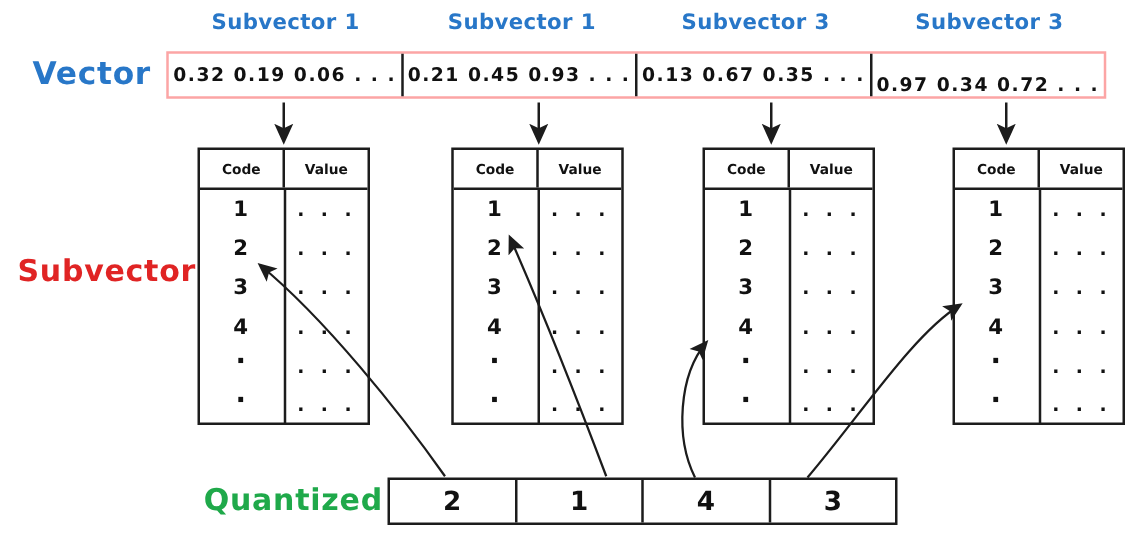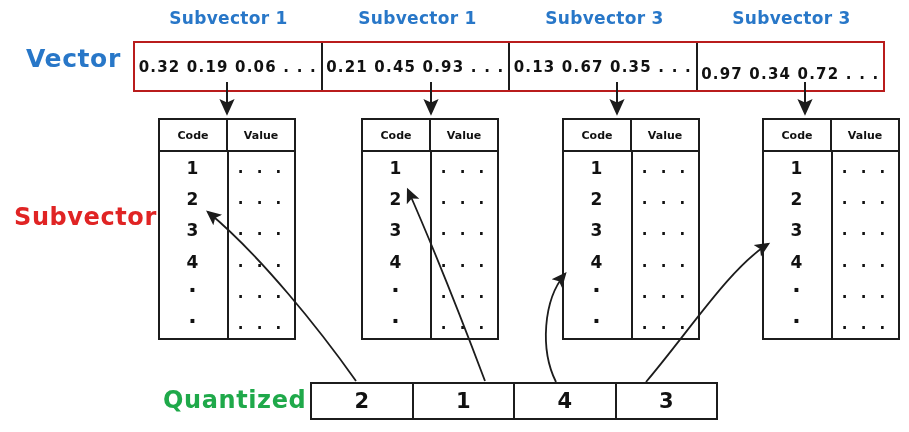--- a/index.html
+++ b/index.html
@@ -53,22 +53,22 @@
     text-align: center;
     top: 8px;
     letter-spacing: 0.3px;
   }
   
   #vector-strip {
     position: absolute;
     left: 133px;
     top: 41px;
     width: 752px;
-    height: 51px;
-    border: 2px solid #b91c1c;
+    height: 38px;
+    border: 2px solid #fca5a5;
     box-sizing: border-box;
     display: flex;
   }
   .vec-seg {
     flex: 1 1 0;
     display: flex;
     align-items: center;
     justify-content: center;
     font-size: 15px;
     color: #111;

